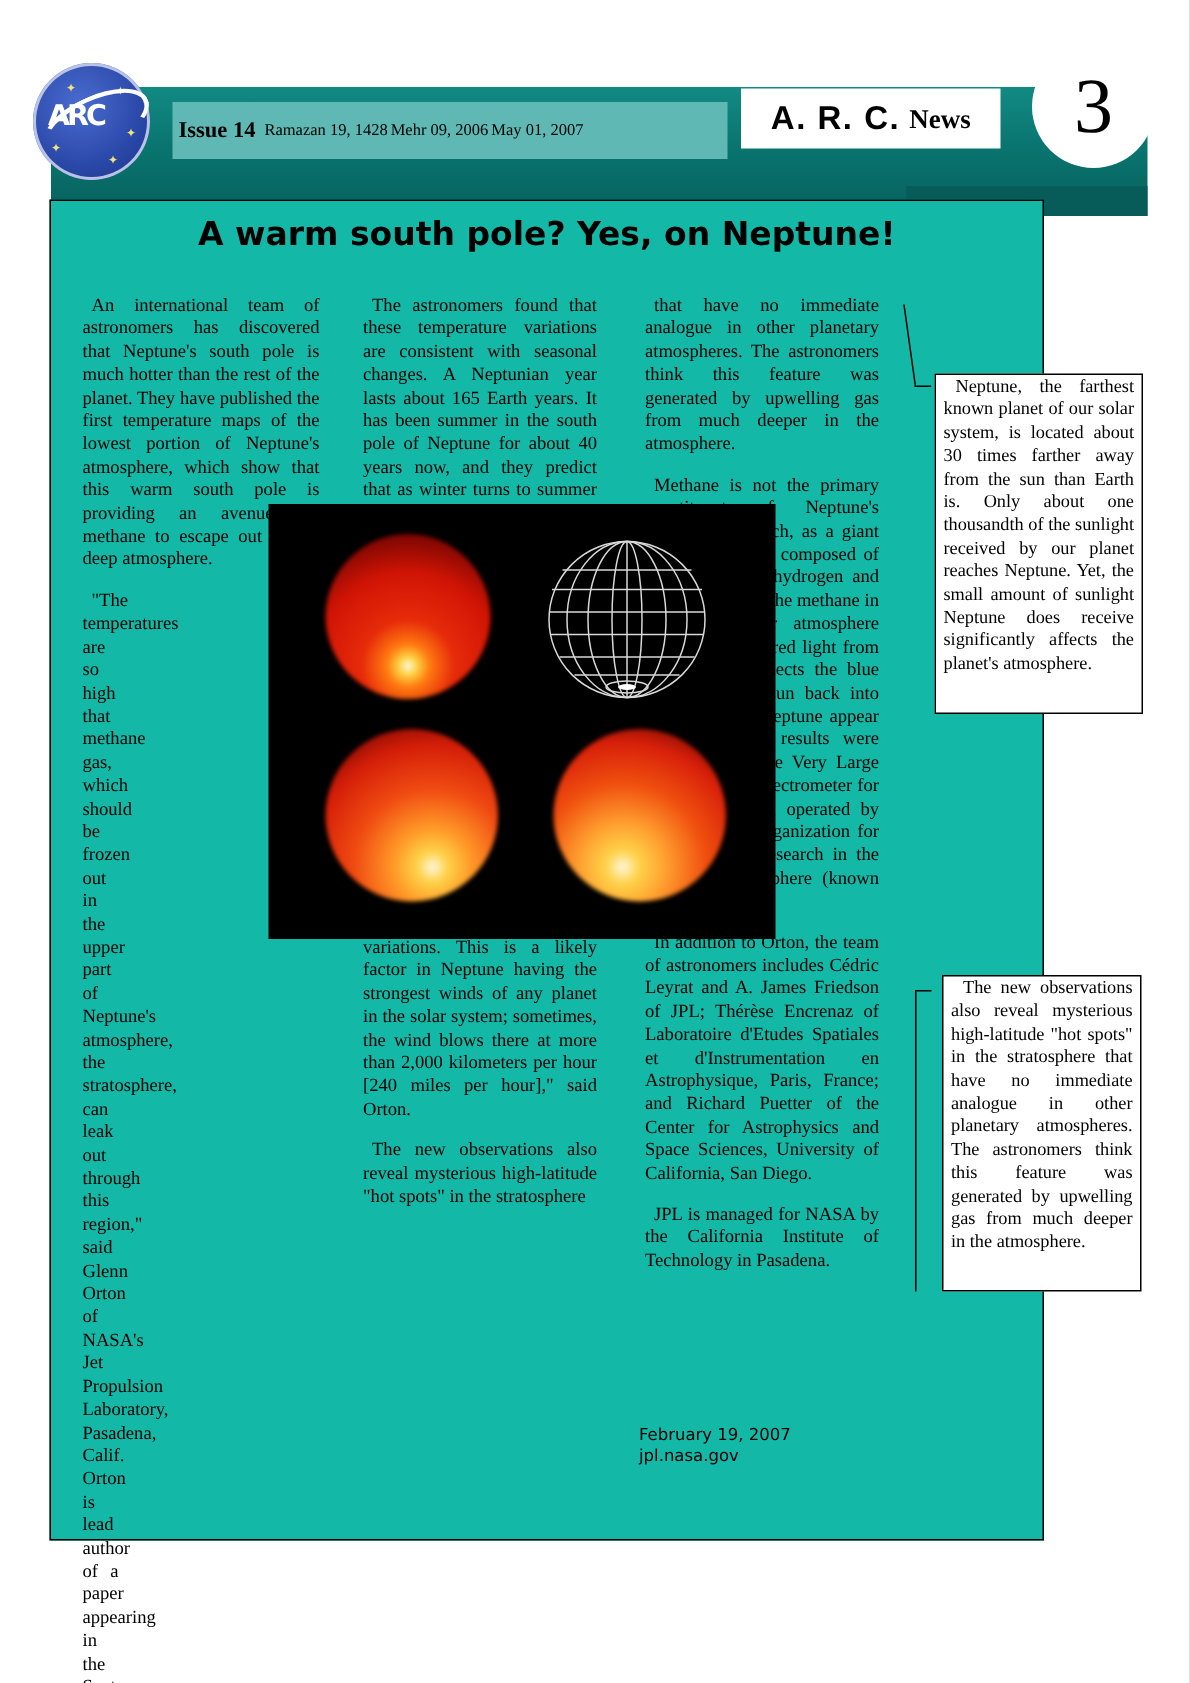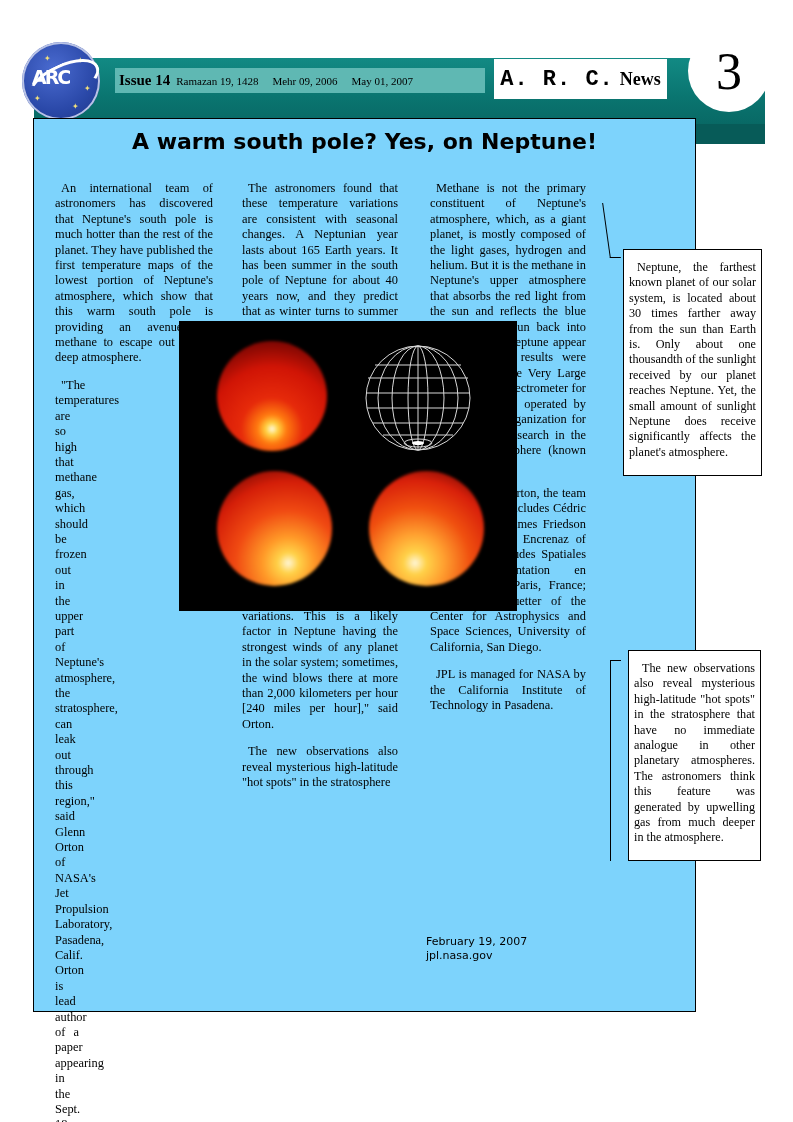--- a/index.html
+++ b/index.html
@@ -4,45 +4,45 @@
 <style>
   html, body { margin:0; padding:0; background:#ffffff; }
   body { width:793px; height:1122px; position:relative; overflow:hidden;
          font-family:"Liberation Serif", serif; color:#000; }
 
   
   .band { position:absolute; left:34px; top:58px; width:731px; height:86px;
           background:linear-gradient(180deg,#128a84 0%,#0a7570 45%,#07605d 100%); }
   .band-lower { position:absolute; left:604px; top:124px; width:161px; height:20px;
           background:#075b58; }
-  .issue-bar { position:absolute; left:115px; top:68px; width:366px; height:25px;
+  .issue-bar { position:absolute; left:115px; top:68px; width:366px; height:38px;
           background:#5fb8b3; display:flex; align-items:center; padding-left:4px;
           font-family:"Liberation Serif", serif; font-size:11px; white-space:nowrap; }
   .issue-bar .issue { font-weight:bold; font-size:15px; margin-right:6px; }
-  .issue-bar .date { margin-right:14px; }
+  .issue-bar .date { margin-right:2px; }
   .masthead { position:absolute; left:494px; top:59px; width:173px; height:40px;
           background:#fff; display:flex; align-items:center; justify-content:center; gap:6px; }
-  .masthead .arc { font-family:Liberation Mono, monospace; font-weight:bold; font-size:22px; letter-spacing:1px; }
+  .masthead .arc { font-family:Liberation Sans, sans-serif; font-weight:bold; font-size:22px; letter-spacing:1px; }
   .masthead .news { font-family:"Liberation Serif", serif; font-weight:bold; font-size:18px; }
   .page-num-circle { position:absolute; left:688px; top:30px; width:82px; height:82px;
           border-radius:50%; background:#fff; display:flex; align-items:center; justify-content:center; }
   .page-num { font-family:"Liberation Serif", serif; font-size:52px; line-height:1; margin-top:2px; }
 
   .logo { position:absolute; left:22px; top:42px; width:78px; height:78px; border-radius:50%;
           background:radial-gradient(circle at 40% 35%,#4a6bd0 0%,#2a48a8 60%,#1c3486 100%);
           box-shadow:0 0 0 2px #b9c3e6 inset; }
   .logo .ring { position:absolute; left:4px; top:22px; width:70px; height:30px; border:3px solid #ffffff;
           border-radius:50%; transform:rotate(-25deg); border-left-color:transparent; border-bottom-color:transparent; }
   .logo .txt { position:absolute; left:10px; top:24px; font-family:"DejaVu Sans", sans-serif; font-weight:bold;
           font-size:19px; color:#fff; letter-spacing:-2px; }
   .logo .star { position:absolute; color:#f4e27a; font-size:8px; }
 
   
-  .article { position:absolute; left:33px; top:118px; width:663px; height:894px;
-          background:#7dd3fc; border:1px solid #000; box-sizing:border-box; }
+  .article { position:absolute; left:33px; top:133px; width:663px; height:894px;
+          background:#14b8a6; border:1px solid #000; box-sizing:border-box; }
   .title { position:absolute; left:0; top:10px; width:100%; text-align:center;
           font-family:"DejaVu Sans", sans-serif; font-weight:bold; font-size:22px; }
 
   .col { position:absolute; font-size:12.4px; line-height:15.4px; text-align:justify; }
   .col p { margin:12px; text-indent:6px; }
   .c1 { left:9px; top:50px; width:182px; }
   .c2 { left:196px; top:50px; width:180px; }
   .c3 { left:384px; top:50px; width:180px; }
 
   .photo { position:absolute; left:145px; top:202px; width:338px; height:290px; background:#000; overflow:hidden; }
@@ -52,21 +52,21 @@
   .p2 { left:38px; top:150px; width:115px; height:115px;
         background:radial-gradient(circle at 62% 80%,#fff6d8 0%,#ffd148 9%,#ff9a28 22%,#f04a12 45%,#d41e08 70%,#6a0502 92%,rgba(0,0,0,0) 100%); filter:blur(1.5px); }
   .p3 { left:190px; top:150px; width:115px; height:115px;
         background:radial-gradient(circle at 40% 80%,#fff6d8 0%,#ffd148 10%,#ffa030 25%,#f0500f 48%,#d8200a 72%,#6a0502 92%,rgba(0,0,0,0) 100%); filter:blur(1.5px); }
   .grid-globe { position:absolute; left:184px; top:22px; width:110px; height:110px; }
 
   .credit { position:absolute; left:392px; top:816px; font-family:"DejaVu Sans", sans-serif; font-size:11px; line-height:14px; }
 
   
   .sidebox { position:absolute; background:#fff; border:1px solid #000; box-sizing:border-box;
-          font-size:12.2px; line-height:15.4px; text-align:justify; padding:10px 5px; }
+          font-size:12.2px; line-height:15.4px; text-align:justify; padding:0 5px; }
   .sidebox p { margin:0; text-indent:8px; }
   .s1 { left:623px; top:249px; width:139px; height:227px; }
   .s2 { left:628px; top:650px; width:133px; height:211px; }
   .bracket { position:absolute; border-left:1px solid #000; }
   .b1 { left:606px; top:203px; width:10px; height:54px; transform:skewX(8deg); border-bottom:1px solid #000; }
   .b2 { left:610px; top:660px; width:10px; height:200px; border-top:1px solid #000; }
 </style>
 </head>
 <body>
 
@@ -108,20 +108,21 @@
 
   </div>
 
   <div class="col c2">
     <p>The astronomers found that these temperature variations are consistent with seasonal changes. A Neptunian year lasts about 165 Earth years. It has been summer in the south pole of Neptune for about 40 years now, and they predict that as winter turns to summer at the north pole, an abundance of methane would leak out of a warm north pole in about 80 years.</p>
     <p>"Neptune's south pole is currently tilted toward the sun, just as the Earth's south pole is tilted toward sun during summer in the southern hemisphere," explains Orton. "But on Neptune the antarctic summer lasts 40 years instead of a few months, and a lot of solar energy input during that time can make big temperature differences between the regions in continual sunlight and those with day-night variations. This is a likely factor in Neptune having the strongest winds of any planet in the solar system; sometimes, the wind blows there at more than 2,000 kilometers per hour [240 miles per hour]," said Orton.</p>
     <p>The new observations also reveal mysterious high-latitude "hot spots" in the stratosphere</p>
   </div>
 
   <div class="col c3">
+    <p>that have no immediate analogue in other planetary atmospheres. The astronomers think this feature was generated by upwelling gas from much deeper in the atmosphere.</p>
     <p>Methane is not the primary constituent of Neptune's atmosphere, which, as a giant planet, is mostly composed of the light gases, hydrogen and helium. But it is the methane in Neptune's upper atmosphere that absorbs the red light from the sun and reflects the blue light from the sun back into space, making Neptune appear blue. The new results were obtained with the Very Large Telescope and spectrometer for the mid-infrared, operated by the European Organization for Astronomical Research in the Southern Hemisphere (known as ESO).</p>
     <p>In addition to Orton, the team of astronomers includes Cédric Leyrat and A. James Friedson of JPL; Thérèse Encrenaz of Laboratoire d'Etudes Spatiales et d'Instrumentation en Astrophysique, Paris, France; and Richard Puetter of the Center for Astrophysics and Space Sciences, University of California, San Diego.</p>
     <p>JPL is managed for NASA by the California Institute of Technology in Pasadena.</p>
   </div>
 
   <div class="photo" title="Mid-infrared thermal images of Neptune showing a warm south pole, with a latitude-longitude grid globe">
     <div class="planet p1"></div>
     <svg class="grid-globe" viewBox="0 0 110 110">
       <g fill="none" stroke="#d8d8d8" stroke-width="1">
         <circle cx="55" cy="55" r="52"></circle>

